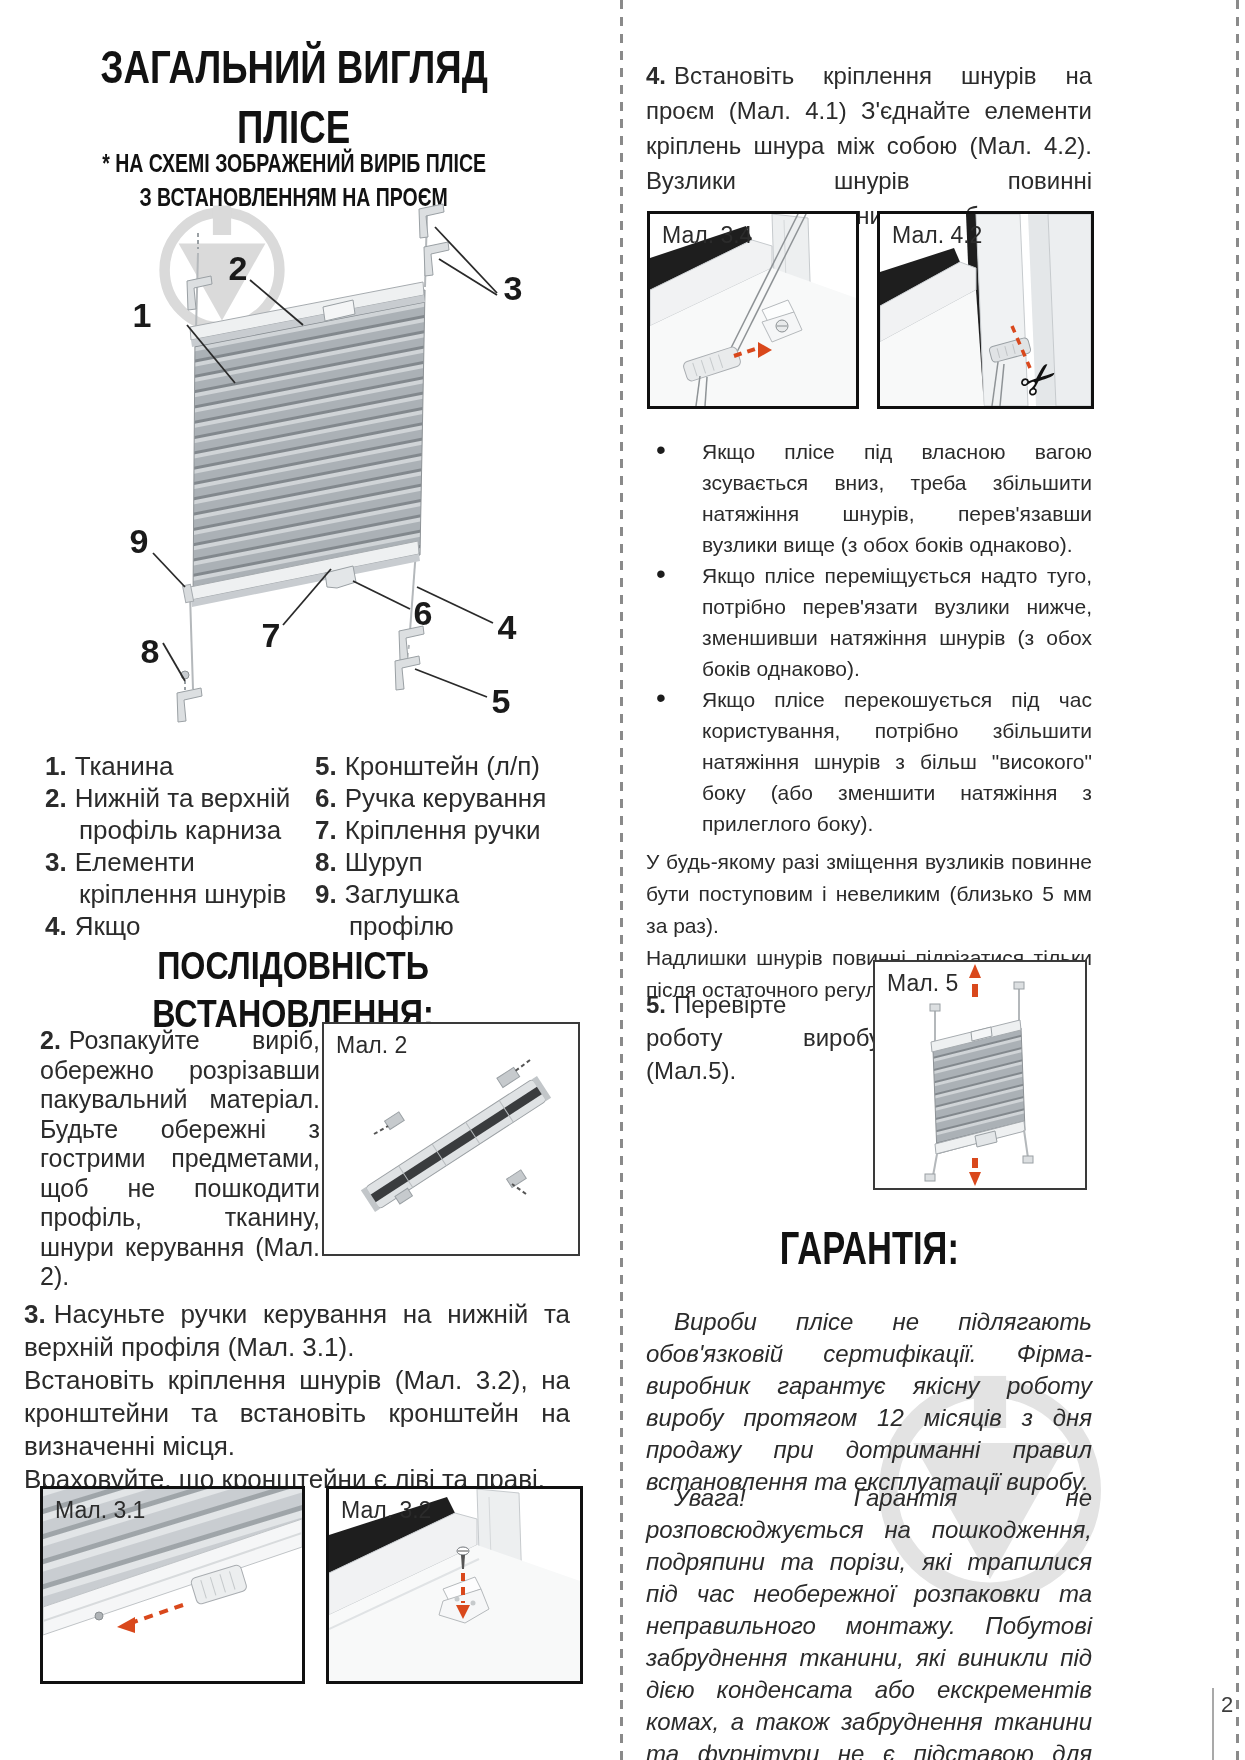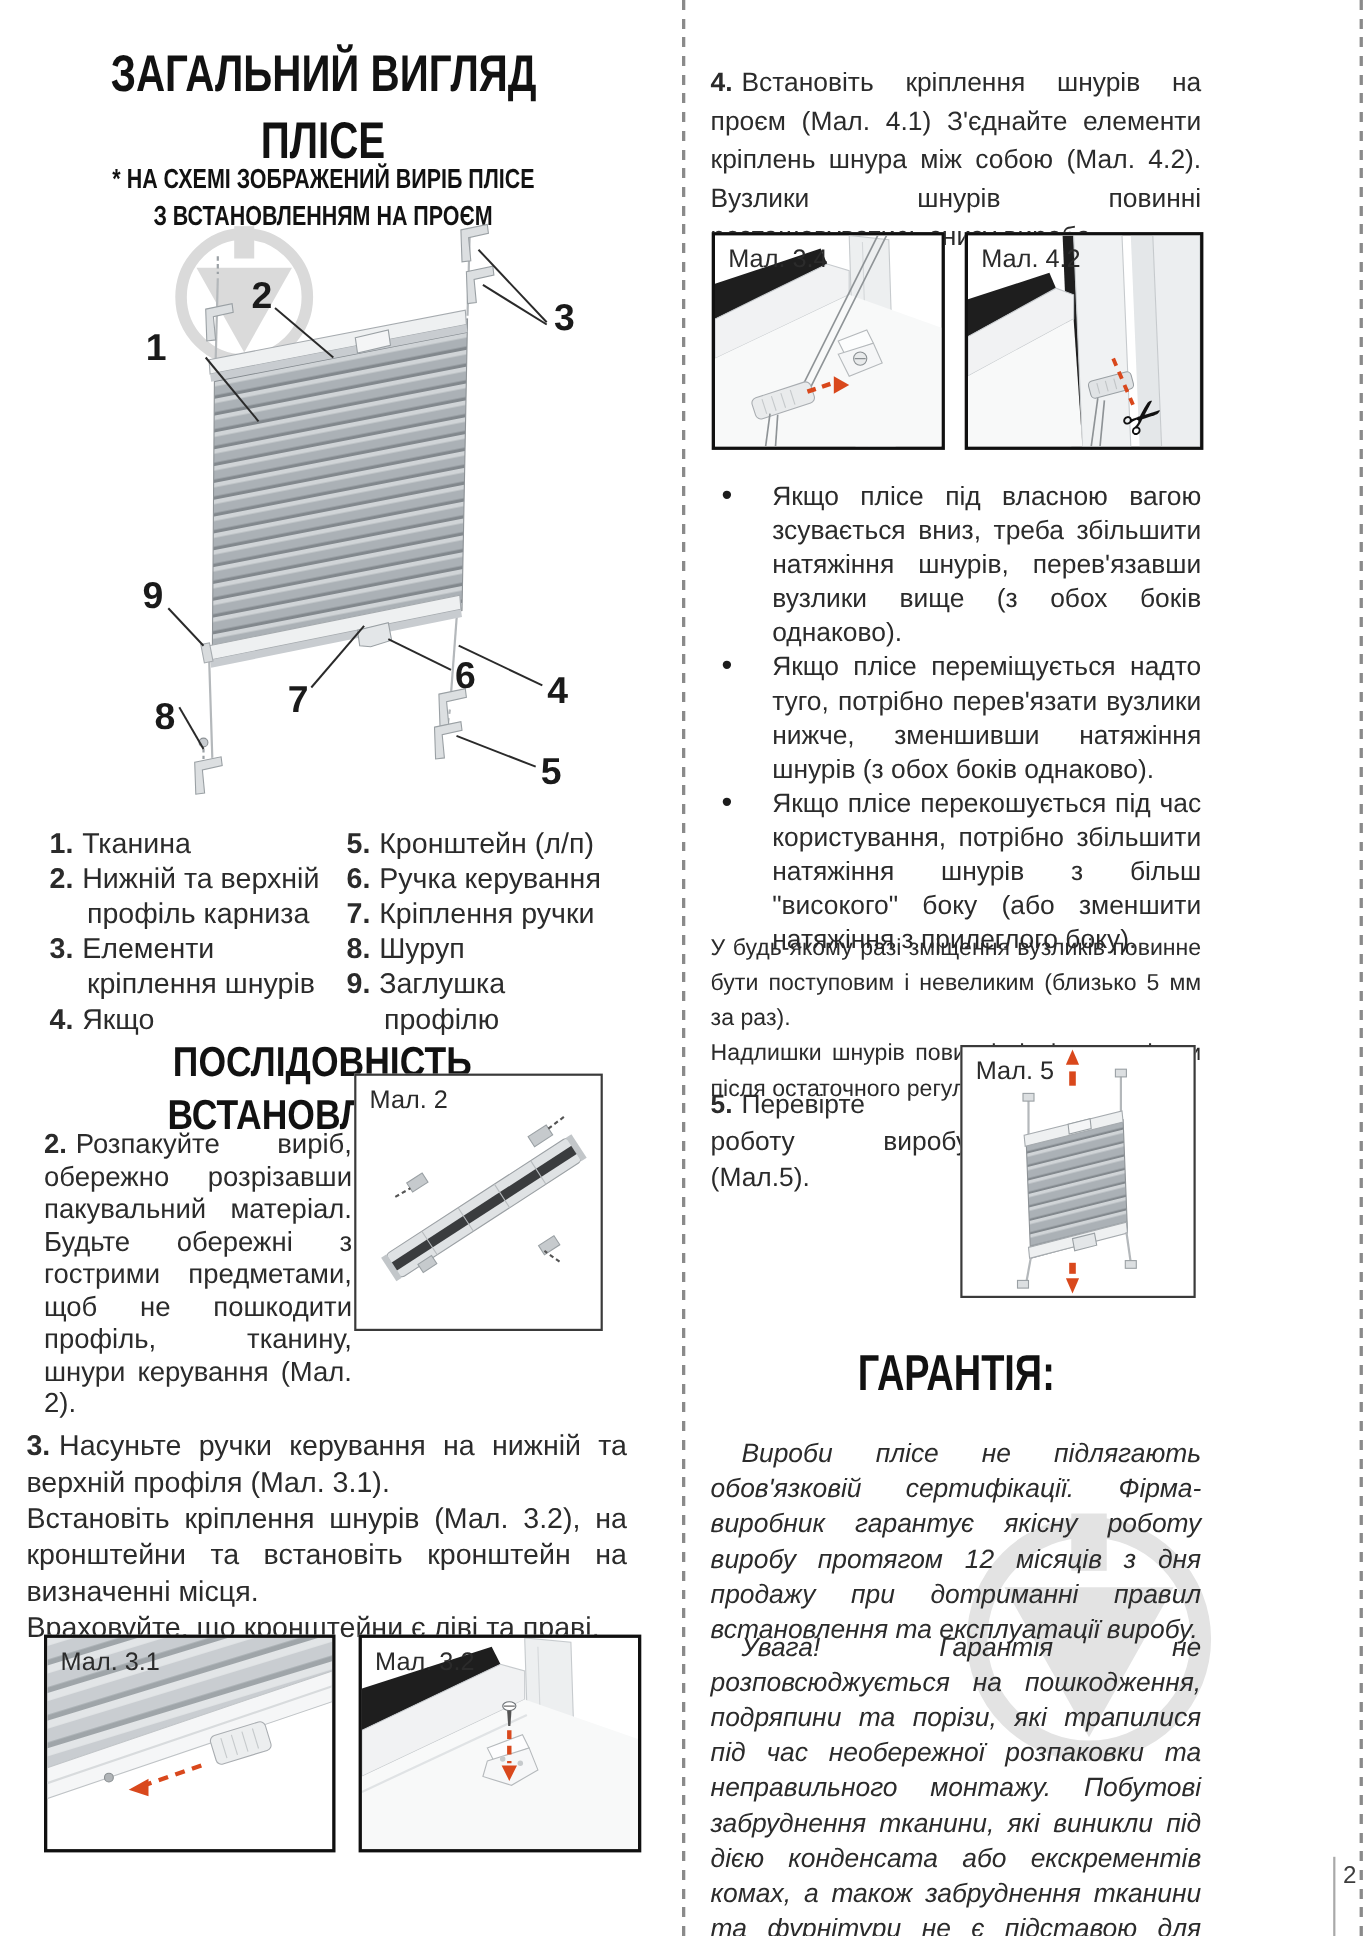--- a/index.html
+++ b/index.html
@@ -23,37 +23,37 @@
   #parts-col2{left:315px;top:750px;width:252px;font-size:26px;line-height:32px;}
   .part{padding-left:34px;text-indent:-34px;}
   .part b{margin-right:8px;}
   #seq-header{left:38px;top:942px;width:510px;text-align:center;line-height:48px;}
   #seq-header .t3{font-size:38px;transform:scaleX(.85);}
   .body-text p{margin:0;text-align:justify;}
   .stepnum{font-weight:700;padding-right:8px;}
   #step2-text{left:40px;top:1026px;width:280px;font-size:25px;line-height:29.5px;}
   #step3-text{left:24px;top:1298px;width:546px;font-size:26px;line-height:33px;}
   #step4-text{left:646px;top:58px;width:446px;font-size:24px;line-height:35px;}
-  #bullets{left:646px;top:436px;width:446px;font-size:24px;line-height:31px;margin:0;padding:0;list-style:none;}
+  #bullets{left:646px;top:436px;width:446px;font-size:21px;line-height:31px;margin:0;padding:0;list-style:none;}
   #bullets li{position:relative;padding-left:56px;text-align:justify;}
   #bullets li::before{content:"\2022";position:absolute;left:10px;top:-2px;font-size:28px;color:#1c1c1c;}
   #note-text{left:646px;top:846px;width:446px;font-size:21px;line-height:32px;}
   #step5-text{left:646px;top:988px;width:235px;font-size:24px;line-height:33px;}
   #warranty-header{left:646px;top:1222px;width:446px;text-align:center;line-height:52px;}
   #warranty-header .t4{font-size:46px;transform:scaleX(.75);}
   #warranty-p1{left:646px;top:1306px;width:446px;font-size:24px;line-height:32px;}
   #warranty-p2{left:646px;top:1482px;width:446px;font-size:24px;line-height:32px;}
   #warranty-p1 p, #warranty-p2 p{text-indent:28px;font-style:italic;}
   
   .figbox{position:absolute;background:#fff;overflow:hidden;z-index:1;}
   .figbox .figlabel{position:absolute;left:12px;top:8px;font-size:23px;color:#2b2b2b;z-index:2;}
   .figbox svg{position:absolute;left:0;top:0;width:100%;height:100%;}
-  .thin{border:2px solid #3a3a3a;}
+  .thin{border:2px solid #3a3a3a;margin-top:10px;}
   .thick{border:3px solid #101010;}
-  #fig2-box{left:322px;top:976px;width:222px;height:230px;}
+  #fig2-box{left:322px;top:1012px;width:222px;height:230px;padding-left:32px;}
   #fig31-box{left:40px;top:1486px;width:259px;height:192px;}
   #fig32-box{left:326px;top:1486px;width:251px;height:192px;}
   #fig41-box{left:647px;top:211px;width:206px;height:192px;}
   #fig42-box{left:877px;top:211px;width:211px;height:192px;}
   #fig5-box{left:873px;top:950px;width:210px;height:226px;}
   
   #footer-rule{left:1212px;top:1688px;width:2px;height:72px;background:#a9a9a9;}
   #page-number{left:1221px;top:1692px;font-size:22px;color:#3d3d3d;}
   .dlabel{font:700 34px "Liberation Sans",sans-serif;fill:#1a1a1a;}
   .leader{stroke:#2a2a2a;stroke-width:1.8;}

